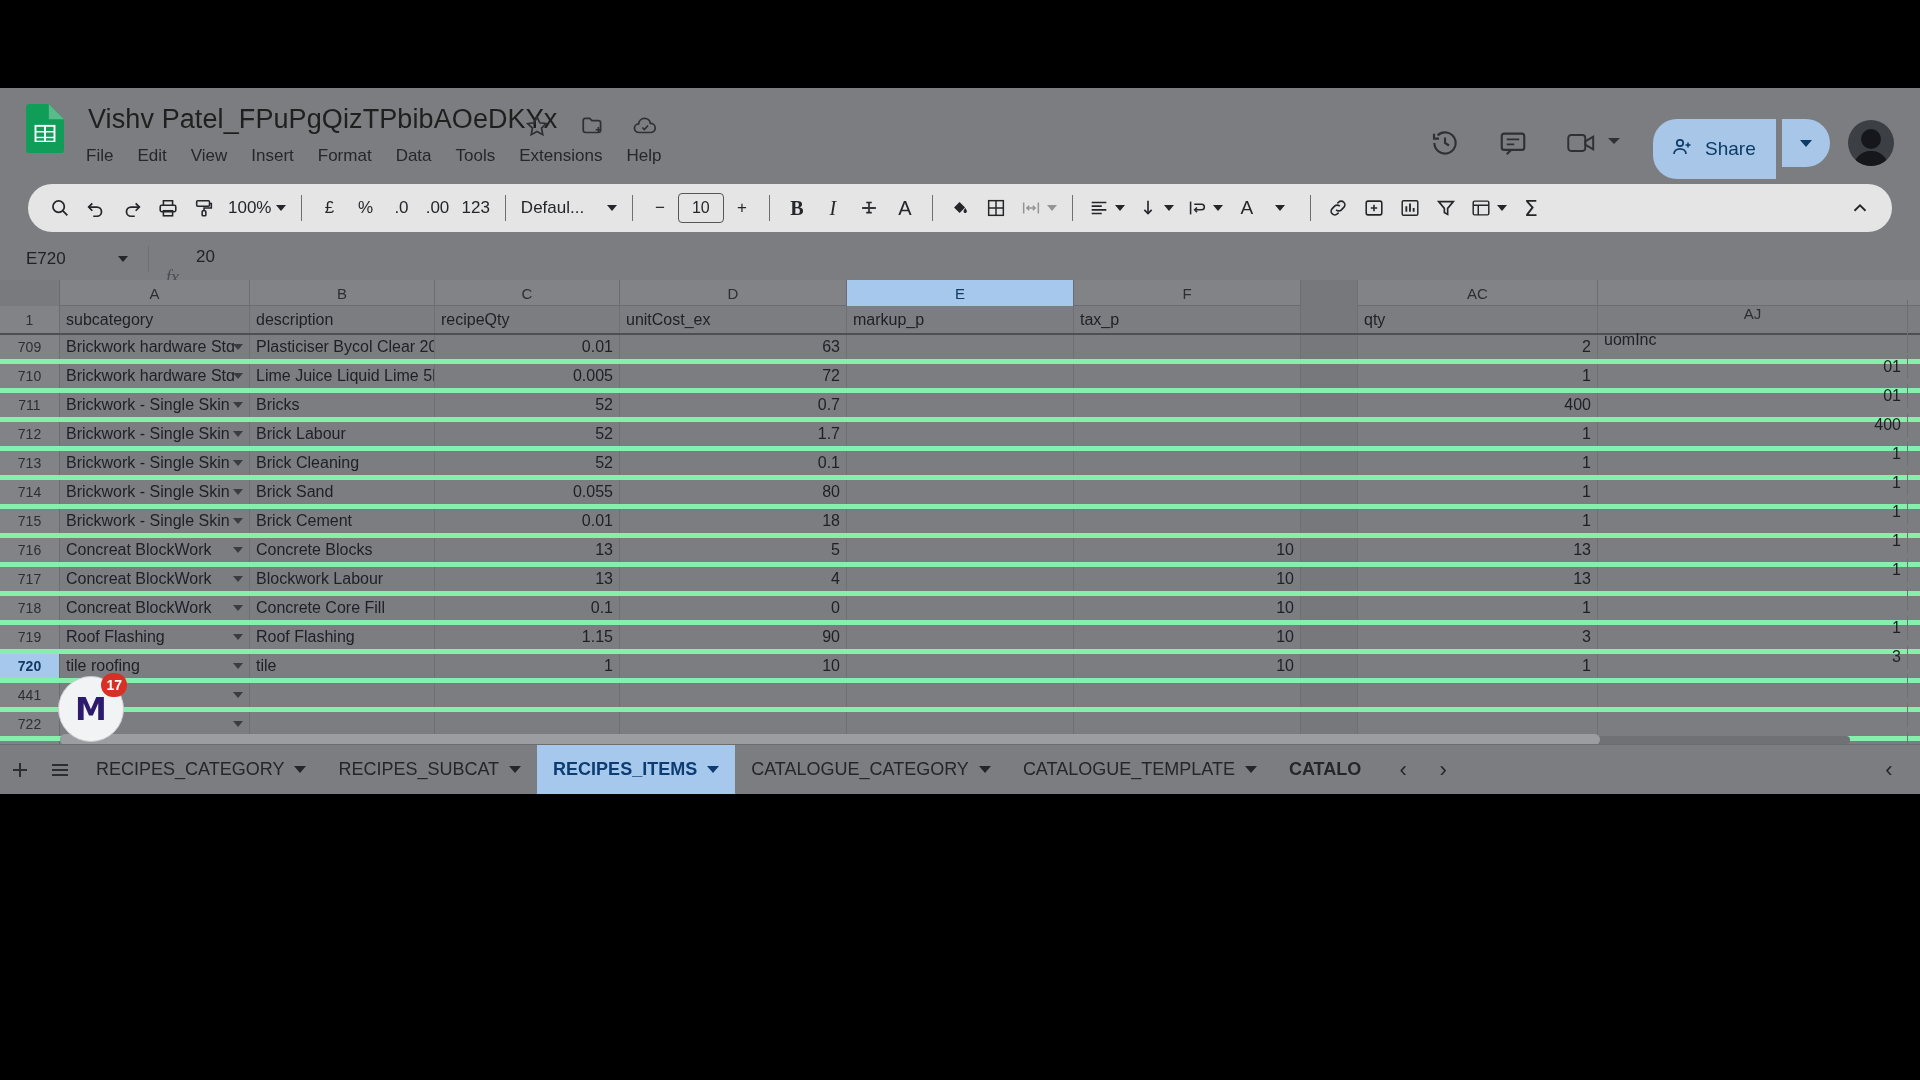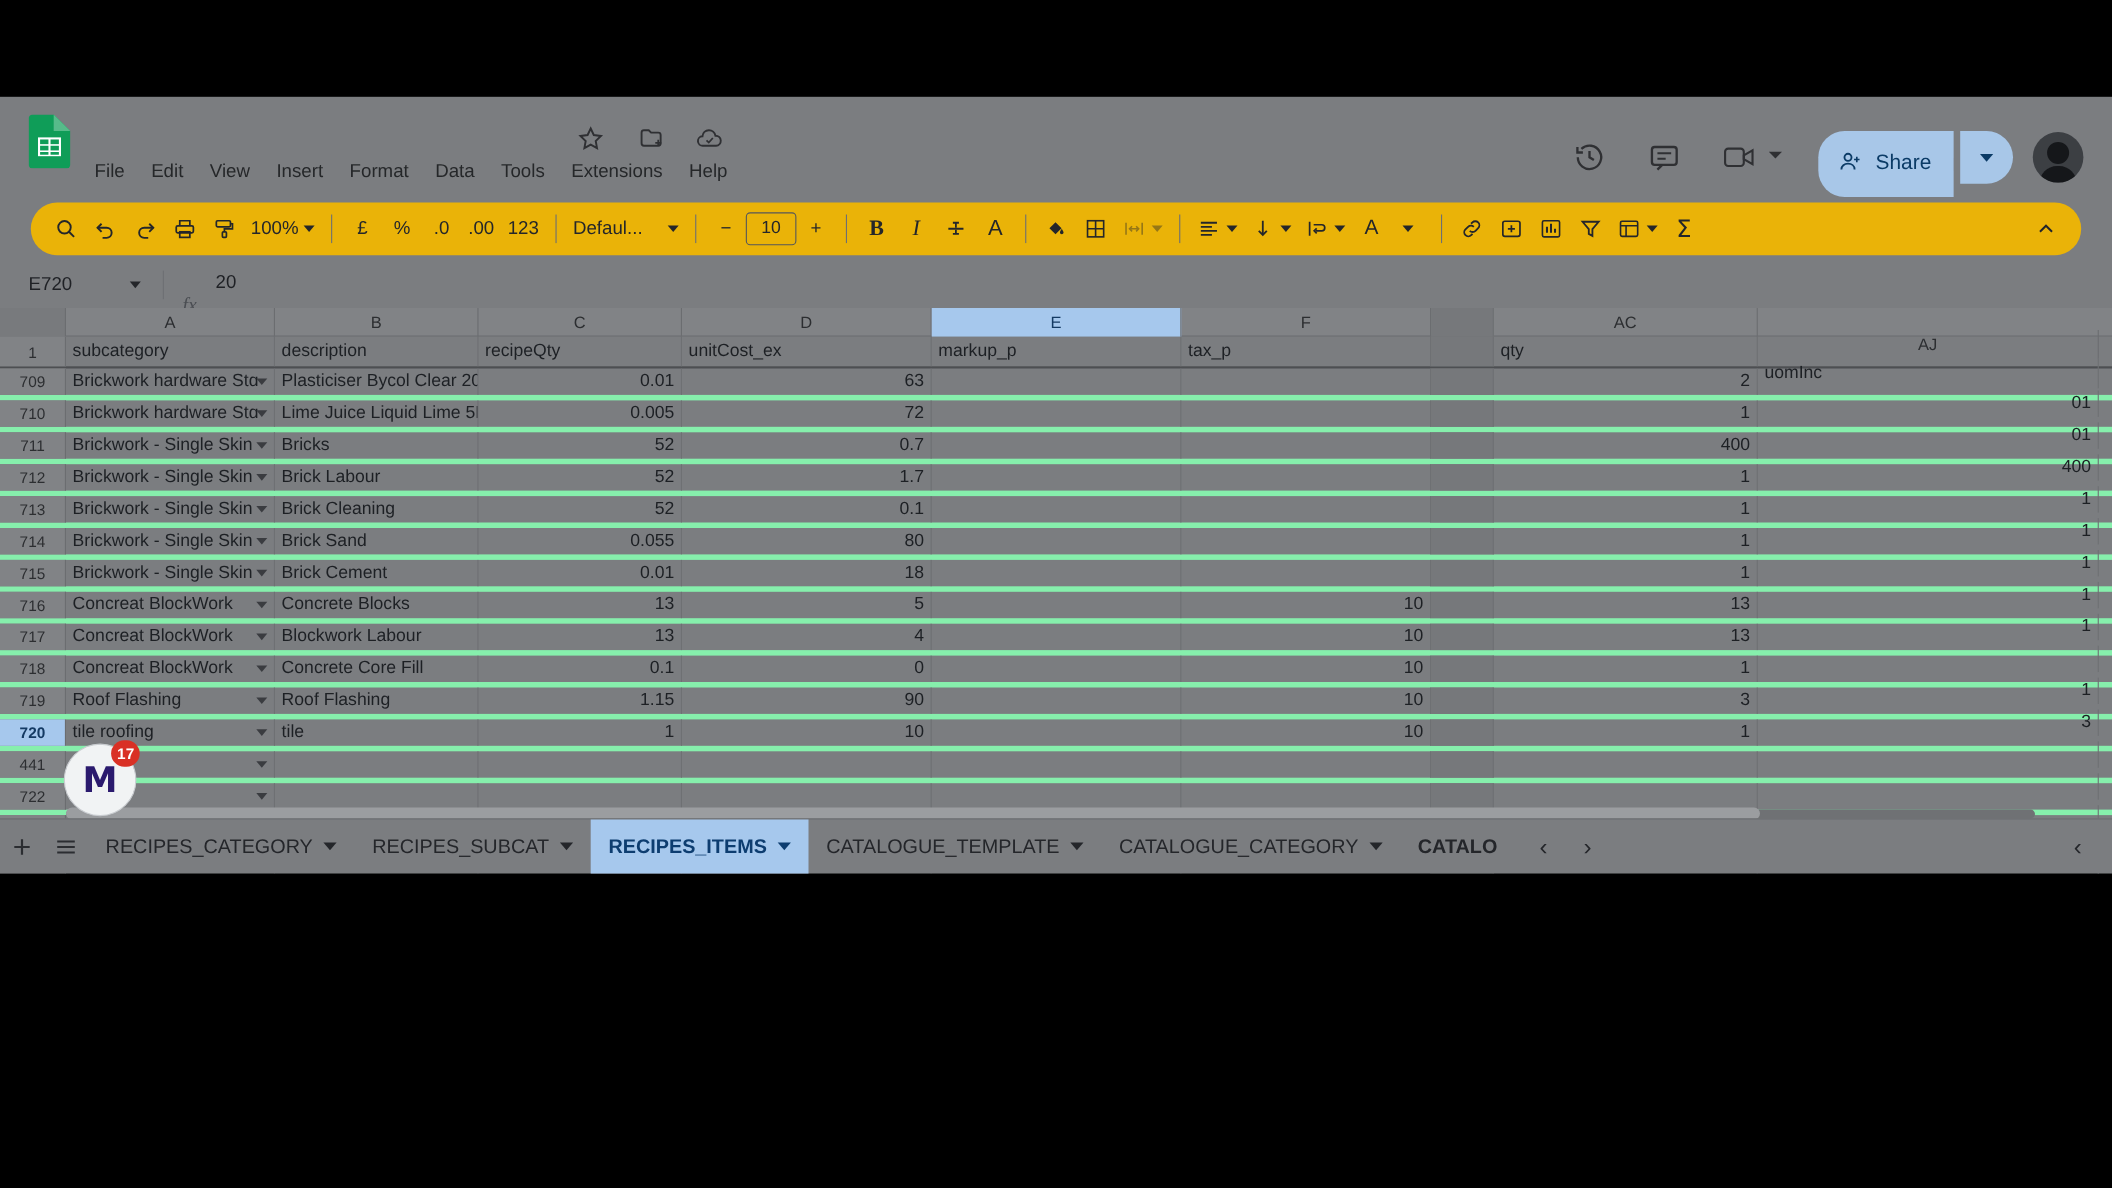--- a/index.html
+++ b/index.html
@@ -80,21 +80,21 @@
   }
   .avatar::before {
     content: ""; position: absolute; left: 6px; top: 31px; width: 34px; height: 22px;
     border-radius: 16px 16px 0 0; background: #15171a;
   }
 
   
   .toolbar {
     position: absolute; left: 28px; top: 96px;
     width: 1864px; height: 48px;
-    background: #eab308; border-radius: 24px;
+    background: #e5e5e5; border-radius: 24px;
     display: flex; align-items: center; padding: 0 14px;
   }
   .tb {
     height: 36px; min-width: 36px; padding: 0 6px;
     display: flex; align-items: center; justify-content: center;
     color: #24262a; font-size: 17px; cursor: pointer; border-radius: 4px;
     white-space: nowrap;
   }
   .tb svg { width: 22px; height: 22px; display: block; }
   .tb-sep { width: 1px; height: 26px; background: #6d6f73; margin: 0 9px; }
@@ -247,20 +247,21 @@
           <rect x="9" y="22" width="22" height="18" fill="#fff"></rect>
           <rect x="11" y="24" width="8" height="4.5" fill="#0f9d58"></rect>
           <rect x="21" y="24" width="8" height="4.5" fill="#0f9d58"></rect>
           <rect x="11" y="30" width="8" height="4.5" fill="#0f9d58"></rect>
           <rect x="21" y="30" width="8" height="4.5" fill="#0f9d58"></rect>
           <rect x="11" y="36" width="8" height="2.6" fill="#0f9d58"></rect>
           <rect x="21" y="36" width="8" height="2.6" fill="#0f9d58"></rect>
         </svg>
       </div>
 
+      <div class="doc-title">Vishv Patel_FPuPgQizTPbibAOeDKYx</div>
 
       <div class="title-icon" id="icon-star">
         <svg viewBox="0 0 24 24" fill="none" stroke="currentColor" stroke-width="1.6">
           <path d="M12 3.5l2.6 5.5 6 .8-4.4 4.2 1.1 6-5.3-2.9-5.3 2.9 1.1-6L3.4 9.8l6-.8z"></path>
         </svg>
       </div>
       <div class="title-icon" id="icon-move">
         <svg viewBox="0 0 24 24" fill="none" stroke="currentColor" stroke-width="1.6">
           <path d="M3 7a2 2 0 0 1 2-2h4l2 2h6a2 2 0 0 1 2 2v7a2 2 0 0 1-2 2H5a2 2 0 0 1-2-2z"></path>
           <path d="M17 13v5M14.5 15.5h5" stroke-width="1.5"></path>
@@ -740,25 +741,25 @@
       </div>
       <div class="tab">
         <span>RECIPES_SUBCAT</span>
         <span class="tcaret"></span>
       </div>
       <div class="tab active">
         <span>RECIPES_ITEMS</span>
         <span class="tcaret"></span>
       </div>
       <div class="tab">
+        <span>CATALOGUE_CATEGORY</span>
+        <span class="tcaret"></span>
+      </div>
+      <div class="tab">
         <span>CATALOGUE_TEMPLATE</span>
-        <span class="tcaret"></span>
-      </div>
-      <div class="tab">
-        <span>CATALOGUE_CATEGORY</span>
         <span class="tcaret"></span>
       </div>
       <div class="tab clipped">
         <span>CATALO</span>
       </div>
 
       <div class="tabnav">
         <div class="nav">‹</div>
         <div class="nav">›</div>
       </div>

